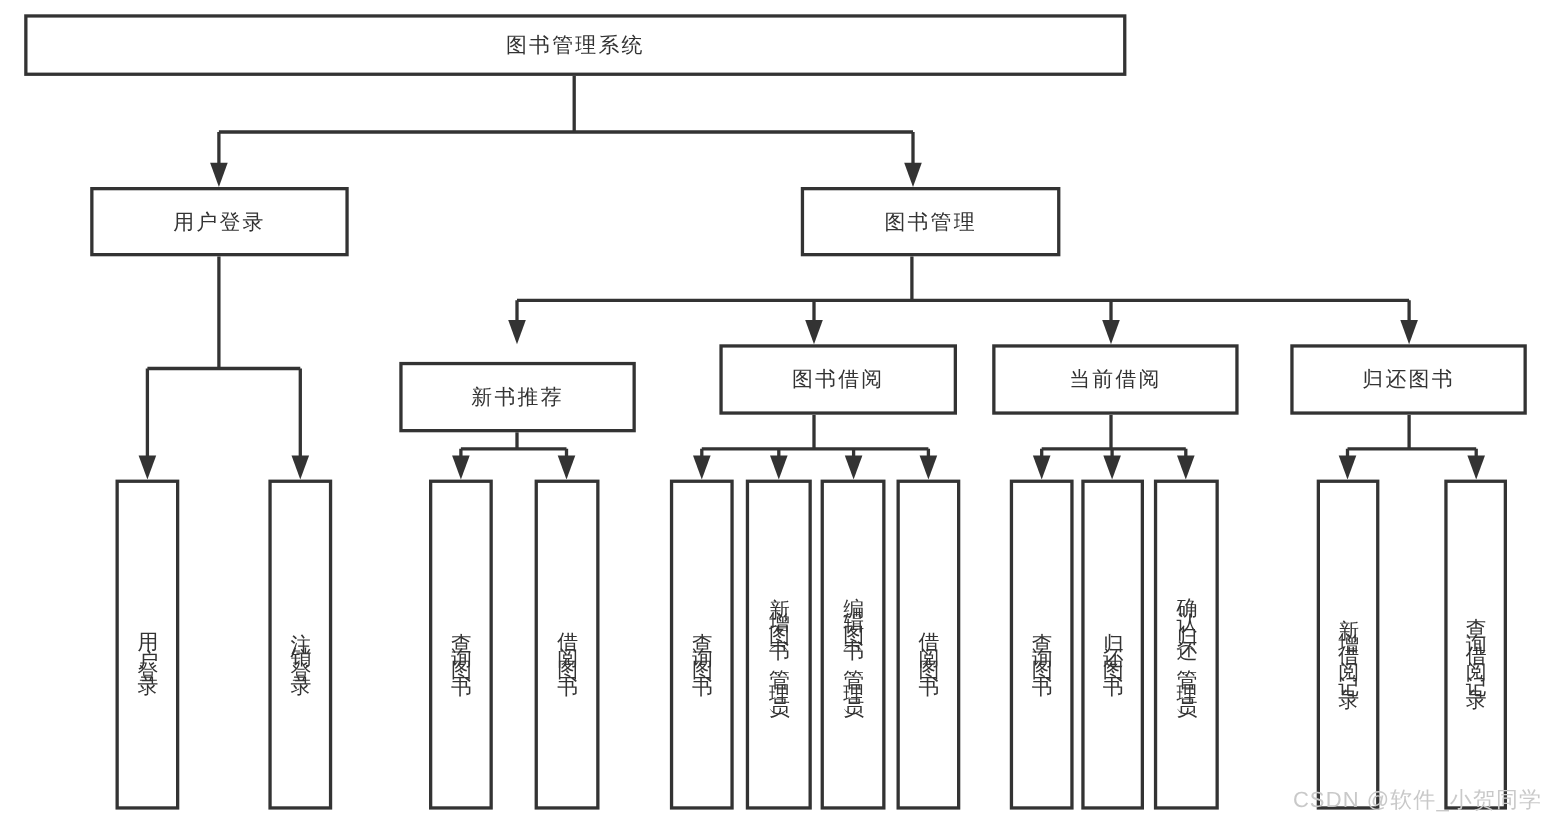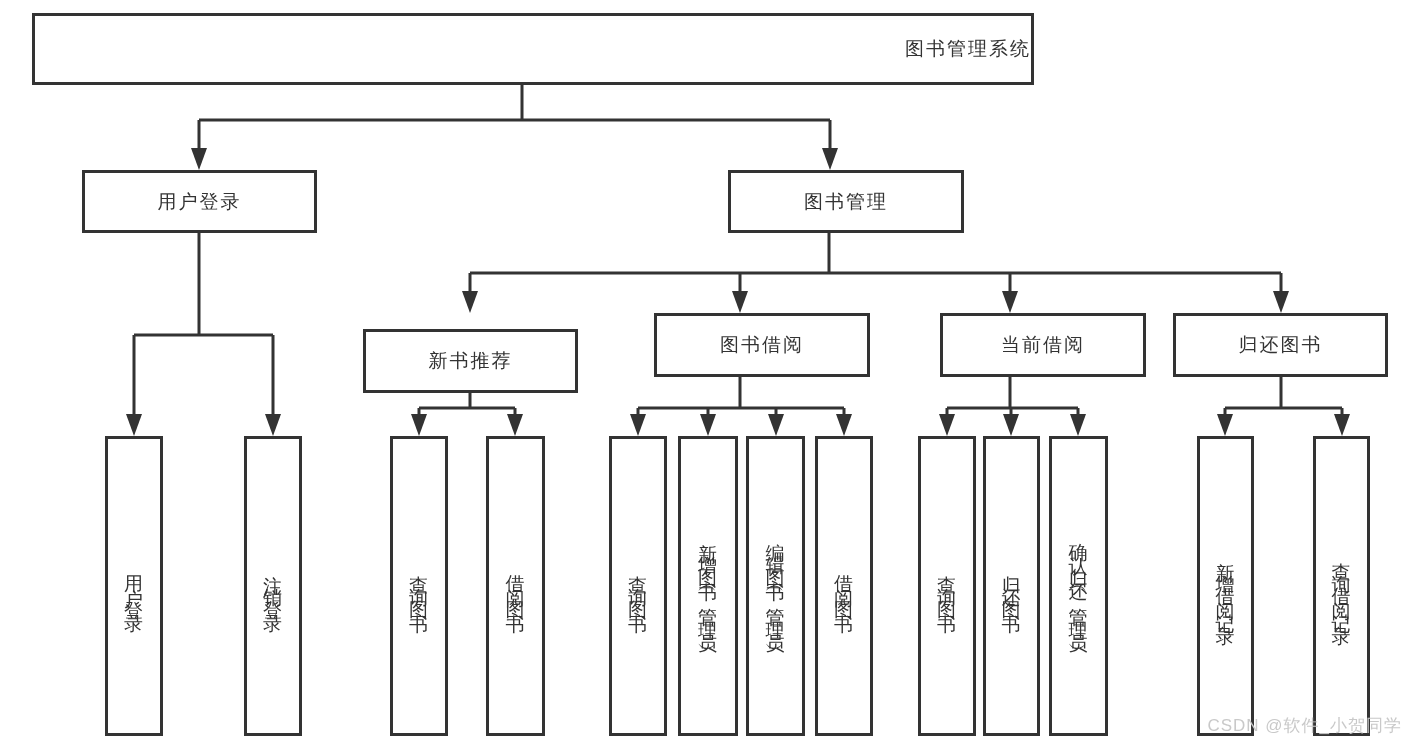--- a/index.html
+++ b/index.html
@@ -35,21 +35,21 @@
   .vnode span{
     writing-mode:vertical-rl;
     letter-spacing:13px;
     line-height:1;
     white-space:nowrap;
   }
   .watermark{
     position:absolute;
     right:3px;
     top:714px;
-    font-size:17px;
+    font-size:20px;
     letter-spacing:1px;
     color:var(--watermark);
     z-index:3;
     white-space:nowrap;
   }
 </style>
 </head>
 <body>
 
 <div class="canvas">
@@ -83,38 +83,38 @@
     <path d="M1010 377 V408 M947 408 H1078 M947 408 V416 M1011 408 V416 M1078 408 V416"></path>
     <polygon points="939,414 955,414 947,436"></polygon>
     <polygon points="1003,414 1019,414 1011,436"></polygon>
     <polygon points="1070,414 1086,414 1078,436"></polygon>
 
     <path d="M1281 377 V408 M1225 408 H1342 M1225 408 V416 M1342 408 V416"></path>
     <polygon points="1217,414 1233,414 1225,436"></polygon>
     <polygon points="1334,414 1350,414 1342,436"></polygon>
   </svg>
 
-  <div class="node hnode" style="left:32px;top:13px;width:1002px;height:72px;justify-content:flex-end;">
+  <div class="node hnode" style="left:22px;top:13px;width:1002px;height:56px;">
     <span>图书管理系统</span>
   </div>
 
   <div class="node hnode" style="left:82px;top:170px;width:235px;height:63px;">
     <span>用户登录</span>
   </div>
   <div class="node hnode" style="left:728px;top:170px;width:236px;height:63px;">
     <span>图书管理</span>
   </div>
 
   <div class="node hnode" style="left:363px;top:313px;width:215px;height:64px;margin-top:16px;">
     <span>新书推荐</span>
   </div>
   <div class="node hnode" style="left:632px;top:313px;width:216px;height:64px;margin-left:22px;">
     <span>图书借阅</span>
   </div>
-  <div class="node hnode" style="left:940px;top:313px;width:206px;height:64px;">
+  <div class="node hnode" style="left:902px;top:313px;width:224px;height:64px;">
     <span>当前借阅</span>
   </div>
   <div class="node hnode" style="left:1173px;top:313px;width:215px;height:64px;">
     <span>归还图书</span>
   </div>
 
   <div class="node vnode" style="left:105px;top:436px;width:58px;height:300px;">
     <span>用户登录</span>
   </div>
   <div class="node vnode" style="left:244px;top:436px;width:58px;height:300px;">

